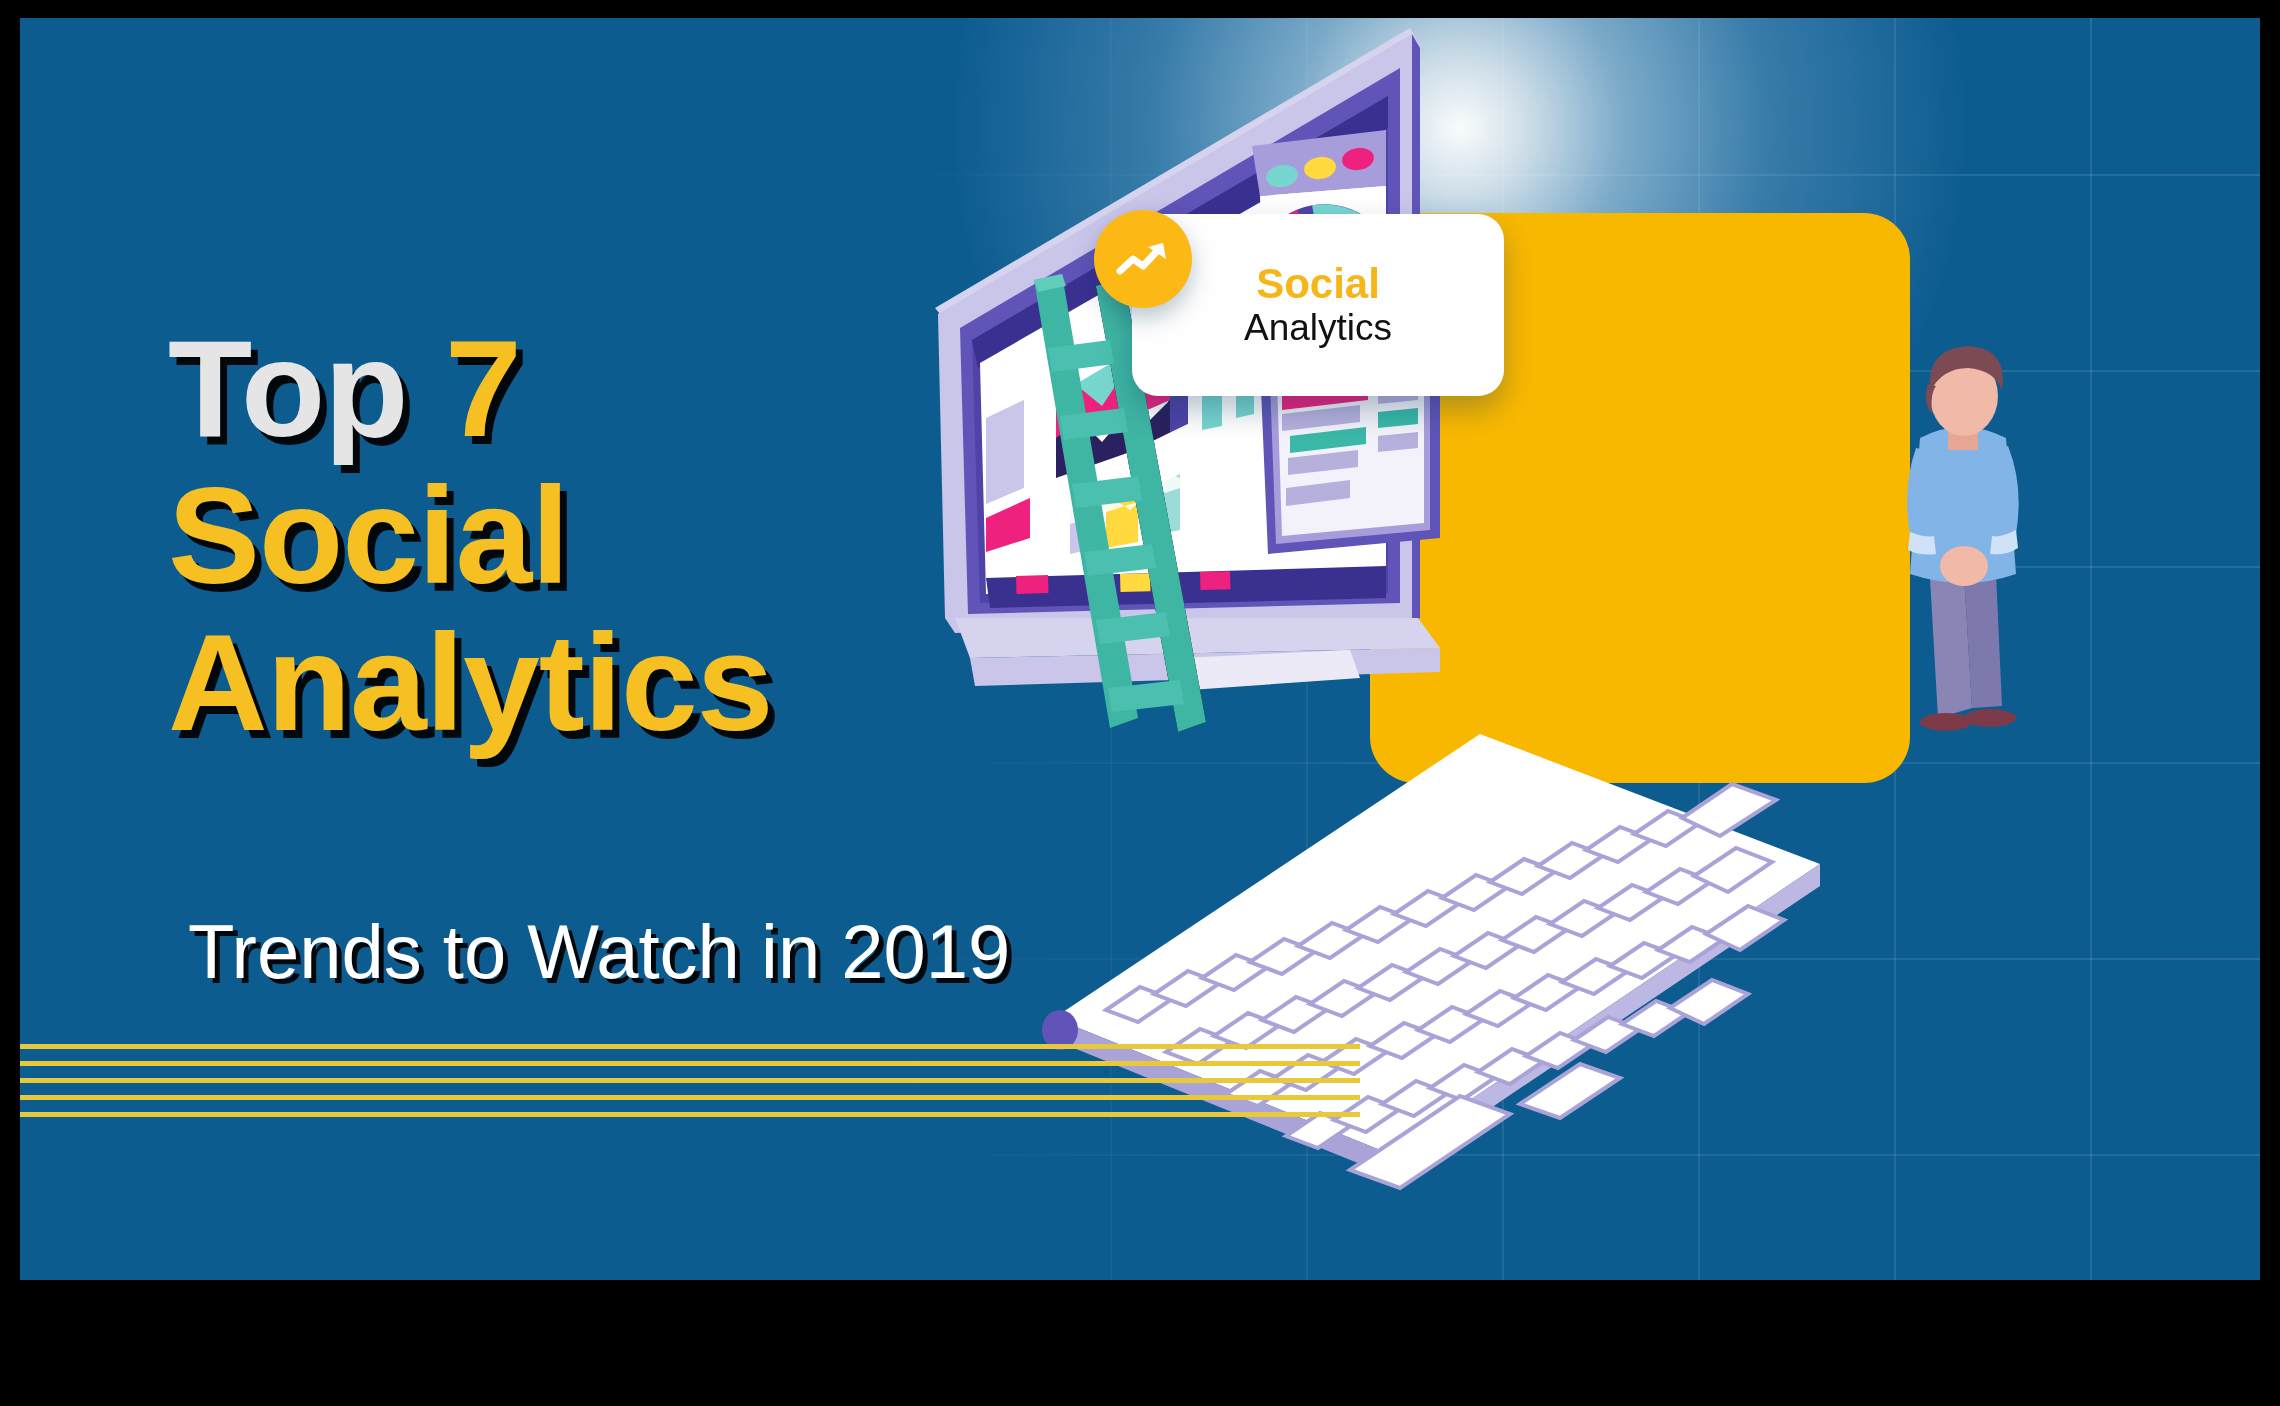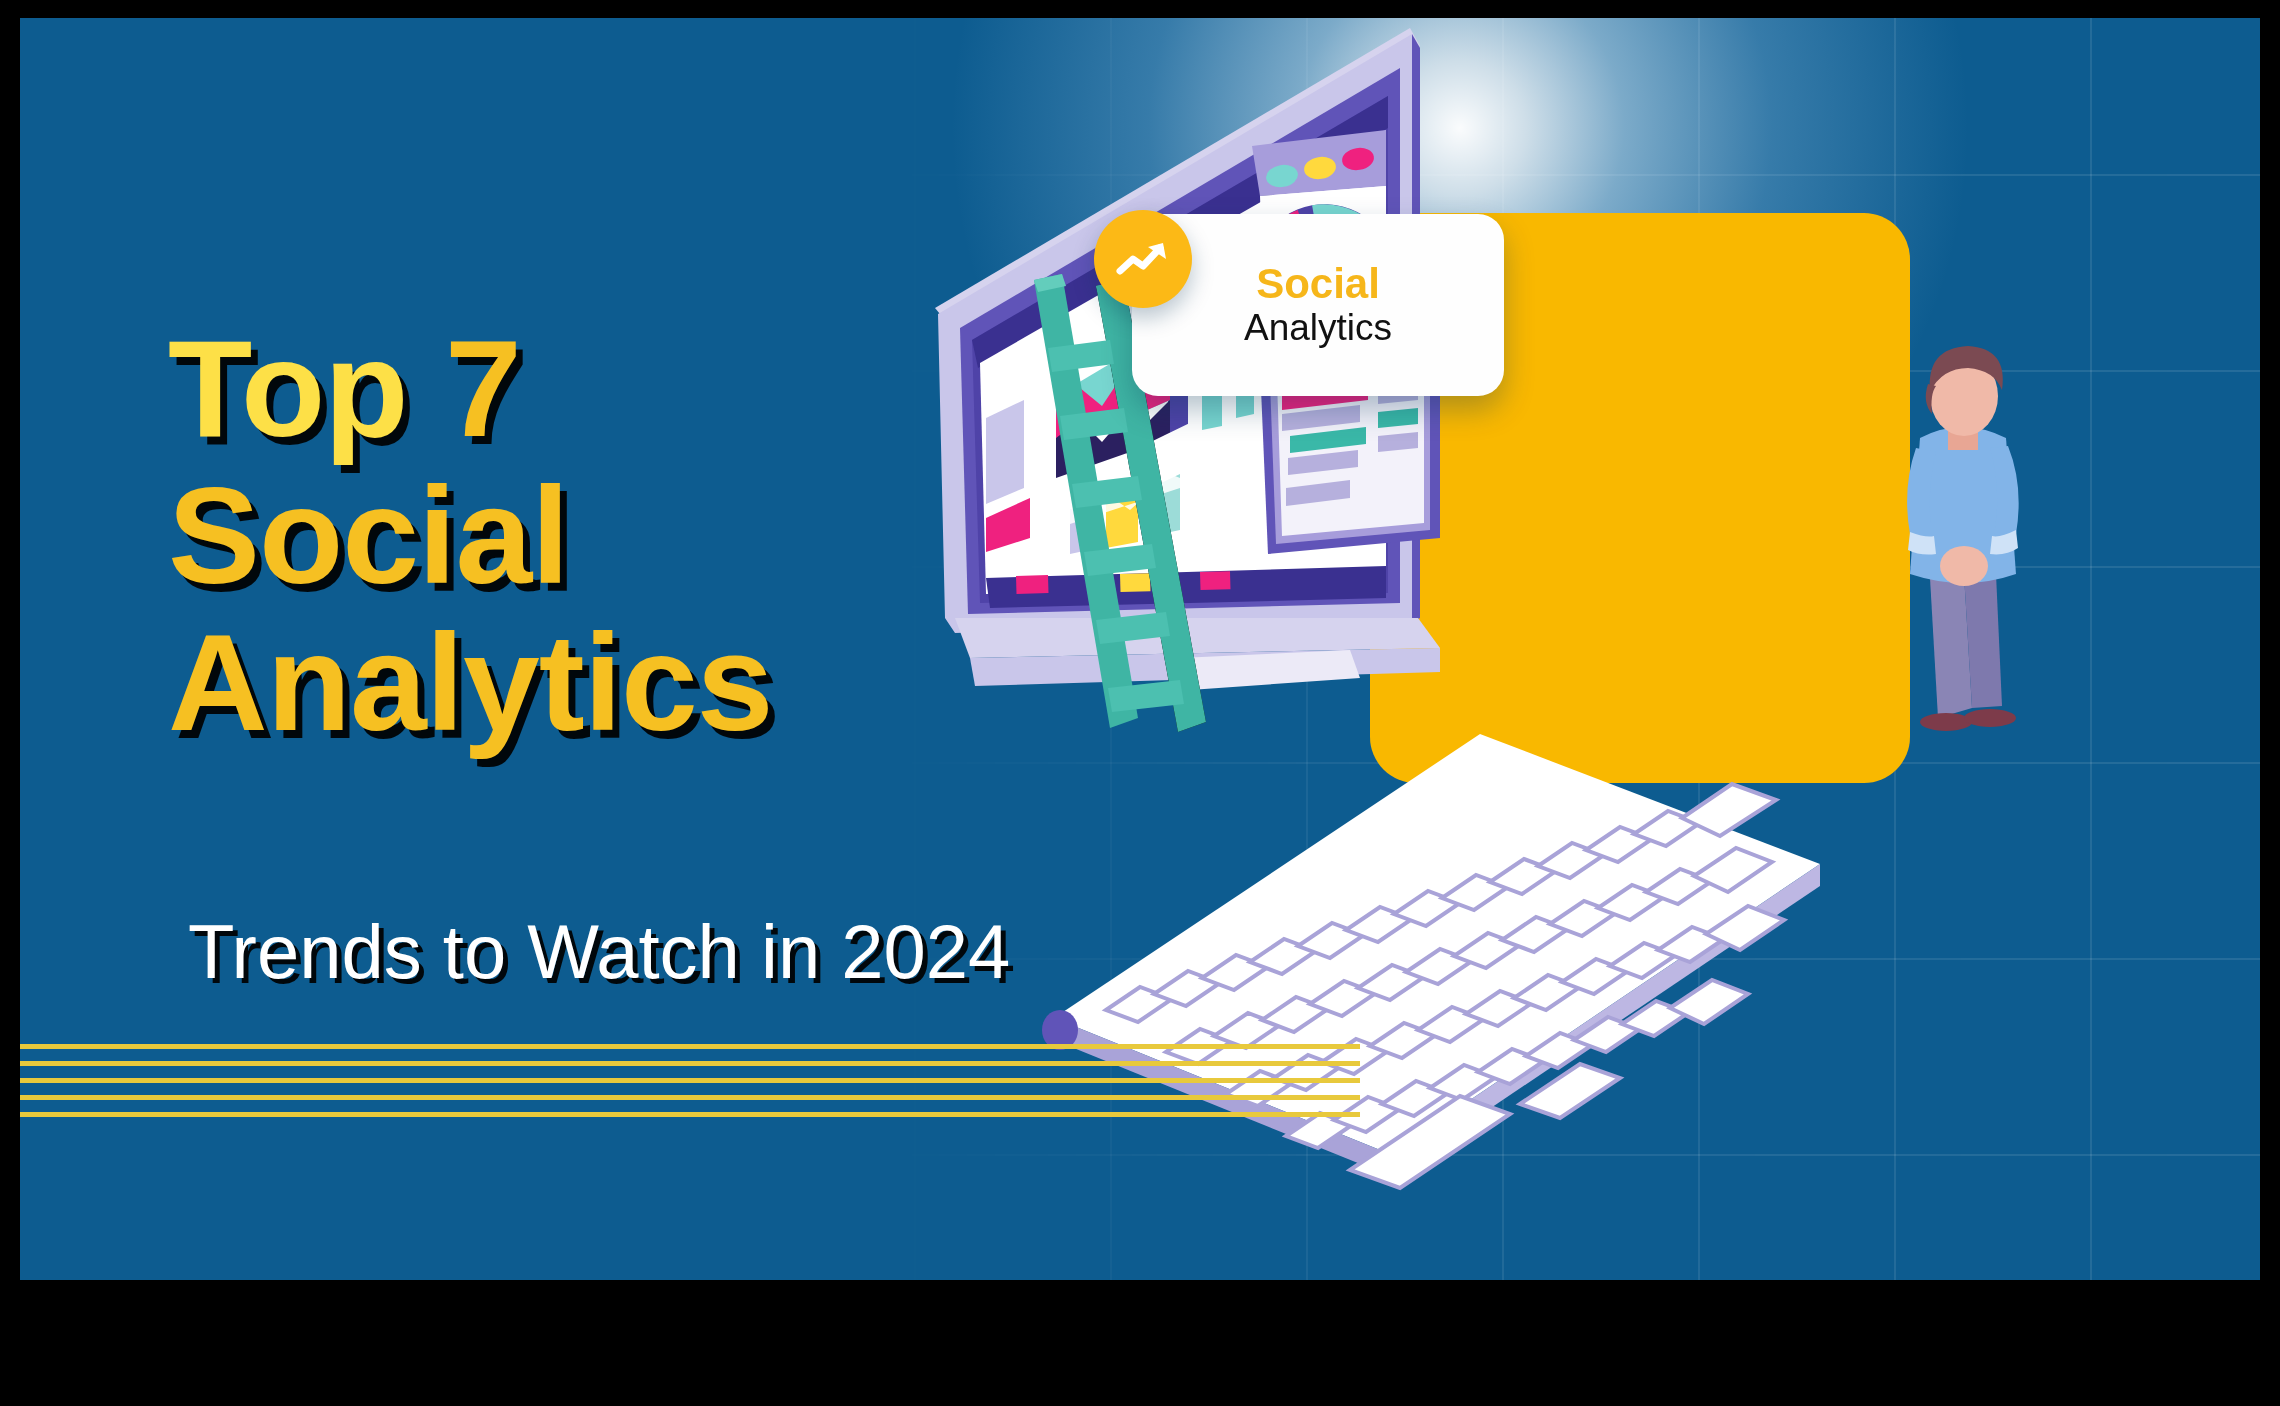--- a/index.html
+++ b/index.html
@@ -54,21 +54,21 @@
     width: 1000px;
   }
   .h-line {
     font-weight: 700;
     font-size: 138px;
     line-height: 1.02;
     letter-spacing: -1px;
     text-shadow: 7px 8px 0 rgba(0,0,0,0.92);
     white-space: nowrap;
   }
-  .h-white { color: #fde047; }
+  .h-white { color: #e5e5e5; }
   .h-yellow { color: #f6c022; }
   .h-row1 { margin-bottom: 6px; }
   .h-row2 { margin-bottom: 6px; }
   .subtitle {
     position: absolute;
     left: 168px; top: 890px;
     font-size: 76px;
     font-weight: 400;
     color: #ffffff;
     letter-spacing: 0px;
@@ -347,21 +347,21 @@
         </g>
       </g>
     </svg>
 
     <div class="headline">
       <div class="h-line h-row1"><span class="h-white">Top</span> <span class="h-yellow">7</span></div>
       <div class="h-line h-row2 h-yellow">Social</div>
       <div class="h-line h-yellow">Analytics</div>
     </div>
 
-    <div class="subtitle">Trends to Watch in 2024</div>
+    <div class="subtitle">Trends to Watch in 2019</div>
 
     <div class="stripes">
       <div class="stripe" style="top:14px"></div>
       <div class="stripe" style="top:31px"></div>
       <div class="stripe" style="top:48px"></div>
       <div class="stripe" style="top:65px"></div>
       <div class="stripe" style="top:82px"></div>
     </div>
 
     <div class="sa-card">

